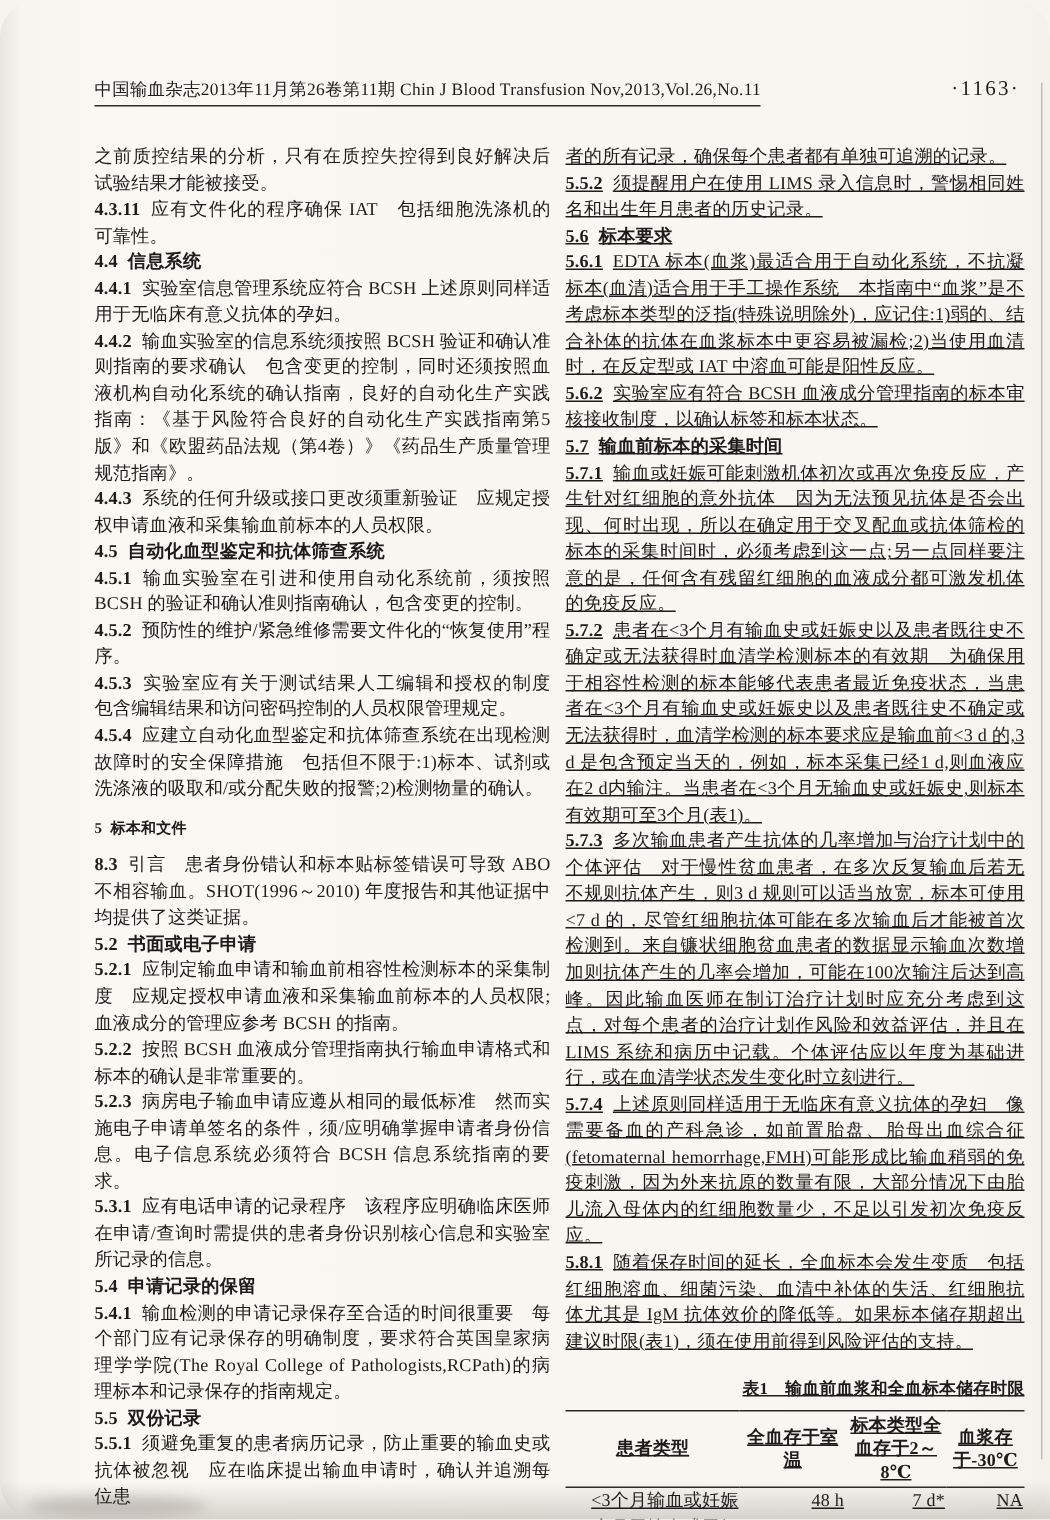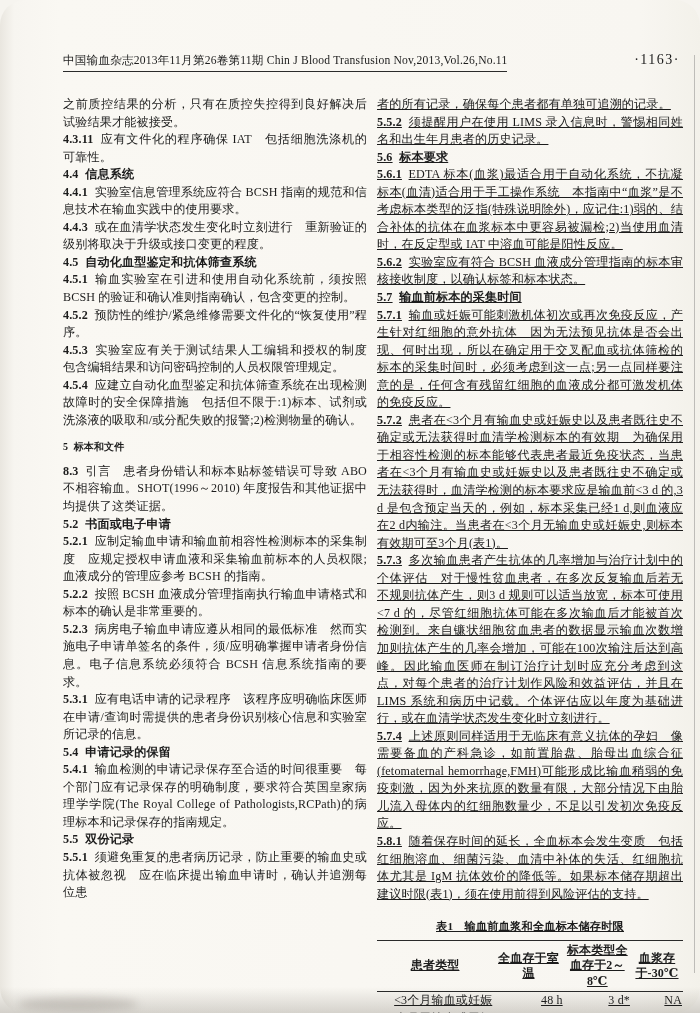--- a/index.html
+++ b/index.html
@@ -25,21 +25,21 @@
   .col{position:absolute;top:96px;width:304px;font-size:12.1px;line-height:17.55px;
     text-align:justify;letter-spacing:.15px;}
   .col-left{left:63px;}
   .col-right{left:377px;width:306px;text-decoration:underline;}
   p.para{margin:0;}
   .num{font-weight:bold;margin-right:.55em;white-space:nowrap;}
   .num:empty{display:none;margin:0;}
   p.heading{font-weight:bold;}
   p.major{font-weight:bold;font-size:10px;margin:9px 0 7px;}
   .table-block{margin-top:3px;}
-  .table-title{text-align:center;font-weight:bold;font-size:11.2px;margin:15px 0 4px;letter-spacing:.2px;}
+  .table-title{text-align:right;font-weight:bold;font-size:11.2px;margin:15px 0 4px;letter-spacing:.2px;}
   table{width:100%;border-collapse:collapse;font-size:12px;line-height:1.3;
     border-top:1.6px solid #2a2a2a;border-bottom:1.6px solid #2a2a2a;}
   thead th{font-weight:bold;border-bottom:1px solid #2a2a2a;padding:2px 1px;text-align:center;vertical-align:middle;}
   tbody td{text-align:right;padding:1px 1px;vertical-align:middle;}
 </style>
 </head>
 <body>
 
 <div class="page">
   <div class="edge-right"></div>
@@ -48,22 +48,23 @@
 
   <header class="header">
     <span class="journal">中国输血杂志2013年11月第26卷第11期 Chin J Blood Transfusion Nov,2013,Vol.26,No.11</span>
     <span class="pageno">·1163·</span>
   </header>
 
   <div class="col col-left">
     <p class="para"><span>之前质控结果的分析，只有在质控失控得到良好解决后试验结果才能被接受。</span></p>
     <p class="para"><span class="num">4.3.11</span><span>应有文件化的程序确保 IAT　包括细胞洗涤机的可靠性。</span></p>
     <p class="para heading"><span class="num">4.4</span><span>信息系统</span></p>
-    <p class="para"><span class="num">4.4.1</span><span>实验室信息管理系统应符合 BCSH 指南的规范和信息技术在输血实践中的使用要求。</span></p>
-    <p class="para"><span class="num">4.4.3</span><span>或在血清学状态发生变化时立刻进行　重新验证的级别将取决于升级或接口变更的程度。</span></p>
+    <p class="para"><span class="num">4.4.1</span><span>实验室信息管理系统应符合 BCSH 上述原则同样适用于无临床有意义抗体的孕妇。</span></p>
+    <p class="para"><span class="num">4.4.2</span><span>输血实验室的信息系统须按照 BCSH 验证和确认准则指南的要求确认　包含变更的控制，同时还须按照血液机构自动化系统的确认指南，良好的自动化生产实践指南：《基于风险符合良好的自动化生产实践指南第5版》和《欧盟药品法规（第4卷）》《药品生产质量管理规范指南》。</span></p>
+    <p class="para"><span class="num">4.4.3</span><span>系统的任何升级或接口更改须重新验证　应规定授权申请血液和采集输血前标本的人员权限。</span></p>
     <p class="para heading"><span class="num">4.5</span><span>自动化血型鉴定和抗体筛查系统</span></p>
     <p class="para"><span class="num">4.5.1</span><span>输血实验室在引进和使用自动化系统前，须按照 BCSH 的验证和确认准则指南确认，包含变更的控制。</span></p>
     <p class="para"><span class="num">4.5.2</span><span>预防性的维护/紧急维修需要文件化的“恢复使用”程序。</span></p>
     <p class="para"><span class="num">4.5.3</span><span>实验室应有关于测试结果人工编辑和授权的制度　包含编辑结果和访问密码控制的人员权限管理规定。</span></p>
     <p class="para"><span class="num">4.5.4</span><span>应建立自动化血型鉴定和抗体筛查系统在出现检测故障时的安全保障措施　包括但不限于:1)标本、试剂或洗涤液的吸取和/或分配失败的报警;2)检测物量的确认。</span></p>
     <p class="para major"><span class="num">5</span><span>标本和文件</span></p>
     <p class="para"><span class="num">8.3</span><span>引言　患者身份错认和标本贴标签错误可导致 ABO 不相容输血。SHOT(1996～2010) 年度报告和其他证据中均提供了这类证据。</span></p>
     <p class="para heading"><span class="num">5.2</span><span>书面或电子申请</span></p>
     <p class="para"><span class="num">5.2.1</span><span>应制定输血申请和输血前相容性检测标本的采集制度　应规定授权申请血液和采集输血前标本的人员权限;血液成分的管理应参考 BCSH 的指南。</span></p>
     <p class="para"><span class="num">5.2.2</span><span>按照 BCSH 血液成分管理指南执行输血申请格式和标本的确认是非常重要的。</span></p>
@@ -96,21 +97,21 @@
             <th style="width:38%">患者类型</th>
             <th style="width:23%">全血存于室温</th>
             <th style="width:22%">标本类型全血存于2～8℃</th>
             <th style="width:17%">血浆存于-30℃</th>
           </tr>
         </thead>
         <tbody>
           <tr>
             <td>&lt;3个月输血或妊娠</td>
             <td>48 h</td>
-            <td>3 d*</td>
+            <td>7 d*</td>
             <td>NA</td>
           </tr>
           <tr>
             <td>&lt;3个月无输血或无妊娠</td>
             <td>48 h</td>
             <td>7 d</td>
             <td>3个月</td>
           </tr>
         </tbody>
       </table>

